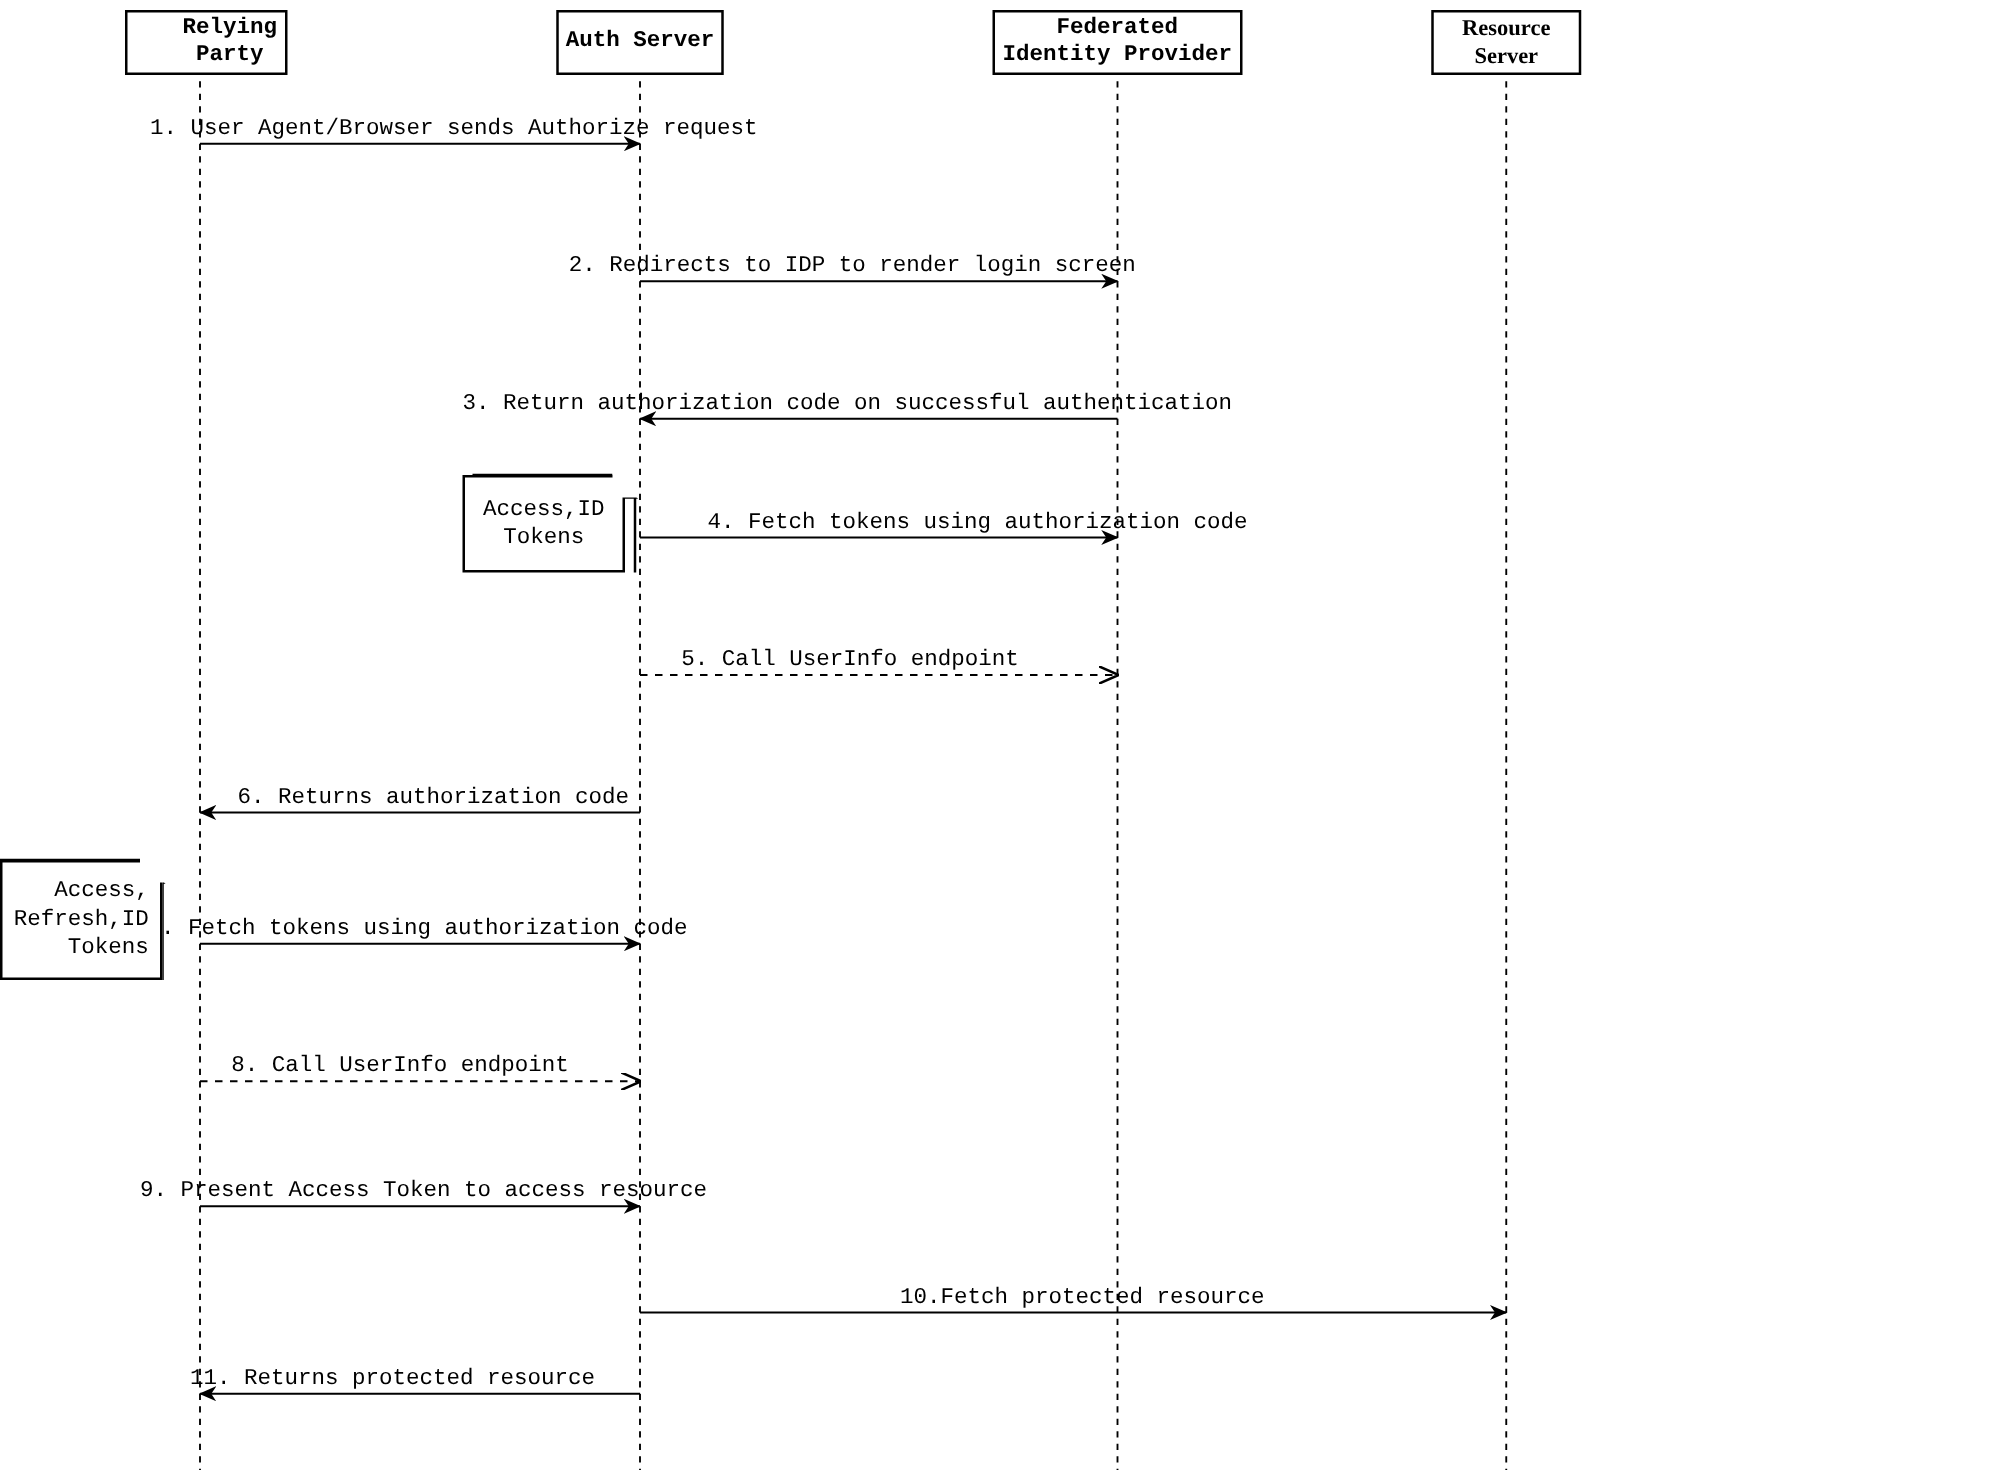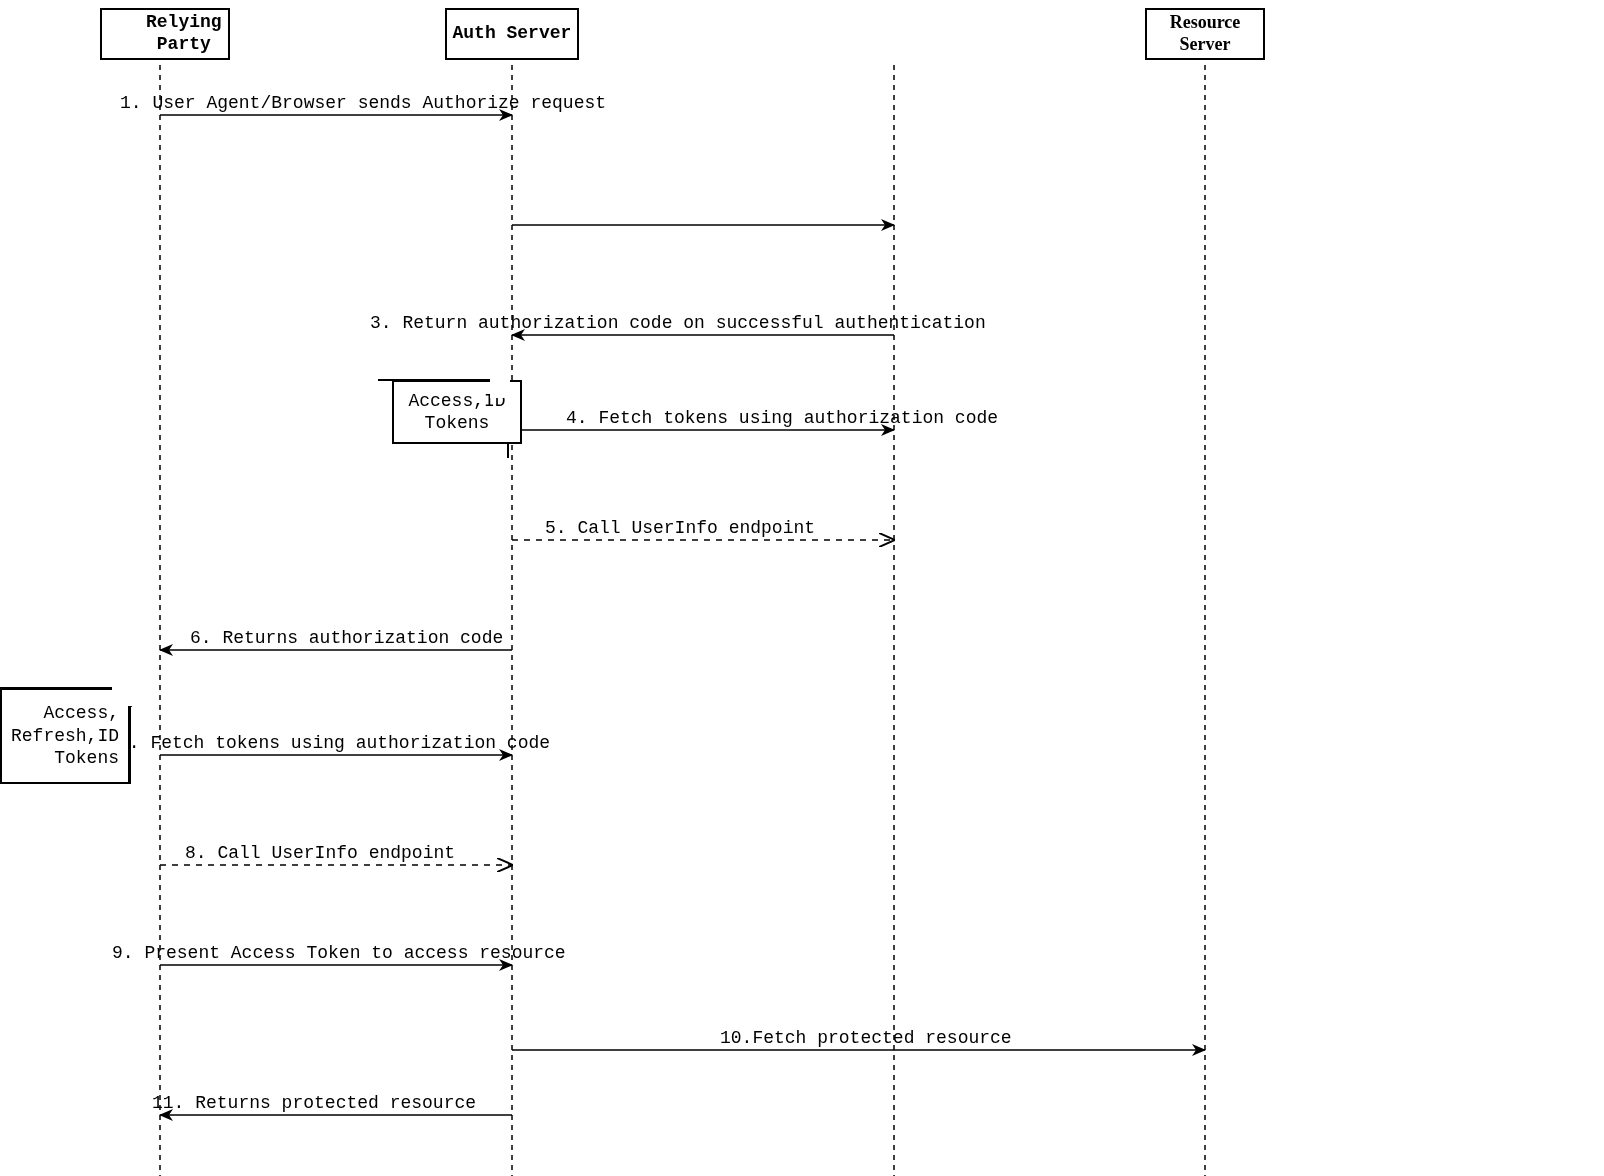--- a/index.html
+++ b/index.html
@@ -85,34 +85,38 @@
     </g>
 </svg>
 
 <div id="overlay" style="position:absolute;left:0;top:0;width:1604px;height:1176px;">
     <div class="participant-box" style="top: 8px; min-width: 120px; height: 52px; left: 100px; padding-left: 44px;">
       <span>Relying<br>Party</span>
     </div>
     <div class="participant-box" style="top: 8px; min-width: 120px; height: 52px; left: 444.5px;">
       <span>Auth Server</span>
     </div>
+    <div class="participant-box" style="top: 8px; min-width: 120px; height: 52px; left: 794px;">
+      <span>Federated<br>Identity Provider</span>
+    </div>
     <div class="participant-box" style="top: 8px; min-width: 120px; height: 52px; left: 1145px; font-family: Liberation Serif, serif;">
       <span>Resource<br>Server</span>
     </div>
     <div class="msg-label" style="left: 120px; top: 93px;">1. User Agent/Browser sends Authorize request</div>
+    <div class="msg-label" style="left: 455px; top: 203px;">2. Redirects to IDP to render login screen</div>
     <div class="msg-label" style="left: 370px; top: 313px;">3. Return authorization code on successful authentication</div>
     <div class="msg-label" style="left: 554px; top: 408px; margin-left: 12px;">4. Fetch tokens using authorization code</div>
     <div class="msg-label" style="left: 545px; top: 518px;">5. Call UserInfo endpoint</div>
     <div class="msg-label" style="left: 190px; top: 628px;">6. Returns authorization code</div>
     <div class="msg-label" style="left: 118px; top: 733px;">7. Fetch tokens using authorization code</div>
     <div class="msg-label" style="left: 185px; top: 843px;">8. Call UserInfo endpoint</div>
     <div class="msg-label" style="left: 112px; top: 943px;">9. Present Access Token to access resource</div>
     <div class="msg-label" style="left: 720px; top: 1028px;">10.Fetch protected resource</div>
     <div class="msg-label" style="left: 152px; top: 1093px;">11. Returns protected resource</div>
-    <div class="note-box" style="left: 392px; top: 380px; width: 130px; height: 64px; align-items: center;">
+    <div class="note-box" style="left: 370px; top: 380px; width: 130px; height: 78px; align-items: center;">
       <span>Access,ID<br>Tokens</span>
     </div>
     <div style="position: absolute; left: 490px; top: 378px; width: 20px; height: 20px; background: rgb(255, 255, 255);"></div>
     <div class="note-box" style="left: 0px; top: 688px; width: 130px; height: 96px; text-align: right;">
       <span>Access,<br>Refresh,ID<br>Tokens</span>
     </div>
     <div style="position: absolute; left: 112px; top: 686px; width: 20px; height: 20px; background: rgb(255, 255, 255);"></div>
   </div>
 
 </body></html>

